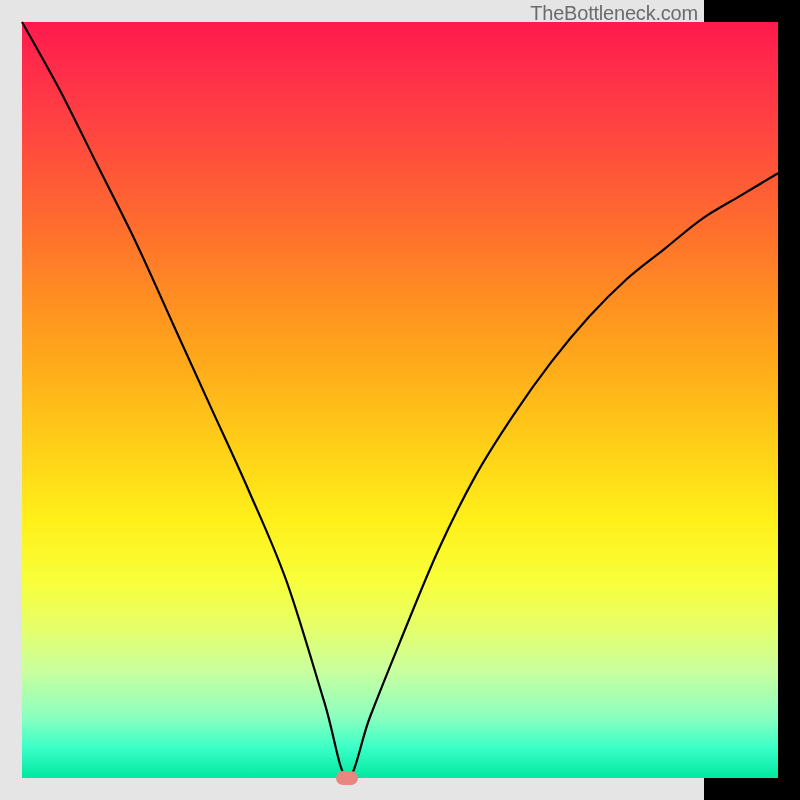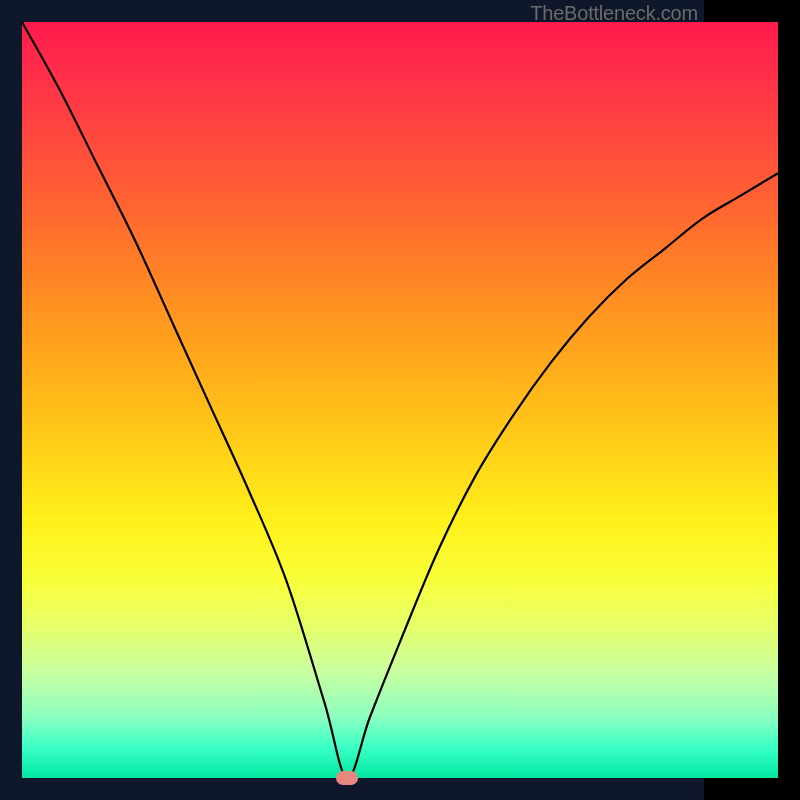--- a/index.html
+++ b/index.html
@@ -8,21 +8,21 @@
     width: 800px;
     height: 800px;
     background: #000;
     font-family: Arial, Helvetica, sans-serif;
     overflow: hidden;
   }
   .frame {
     position: relative;
     width: 704px;
     height: 800px;
-    background: #0f172a;
+    background: #e5e5e5;
   }
   .plot-area {
     position: absolute;
     left: 22px;
     top: 22px;
     width: 756px;
     height: 756px;
     
     background: linear-gradient(
       to bottom,

